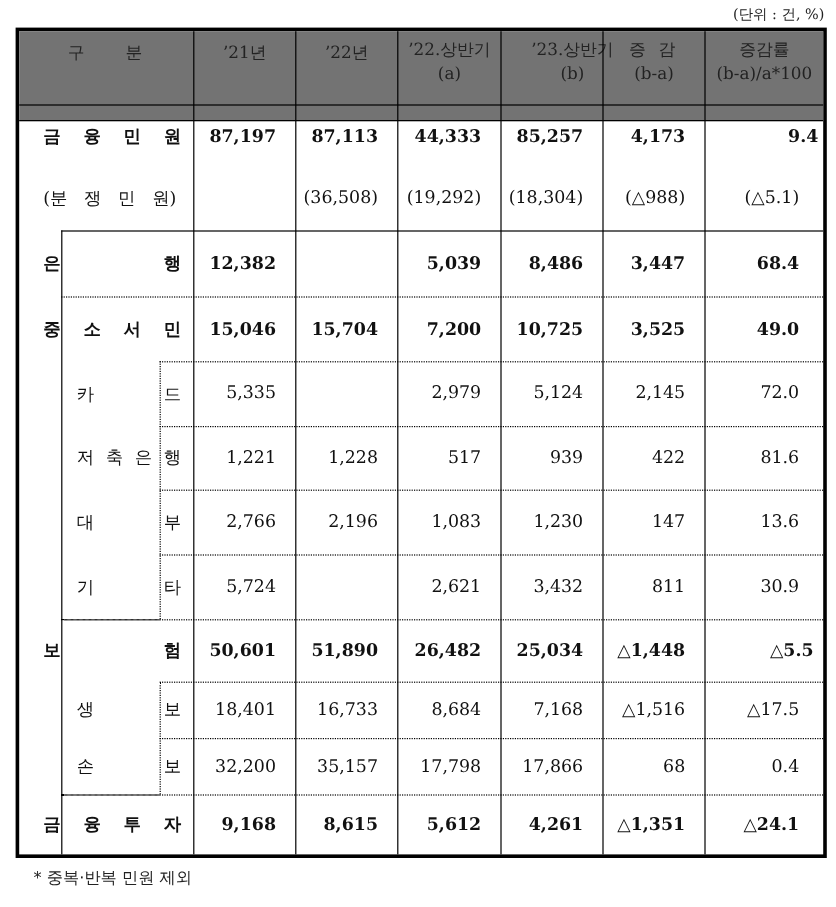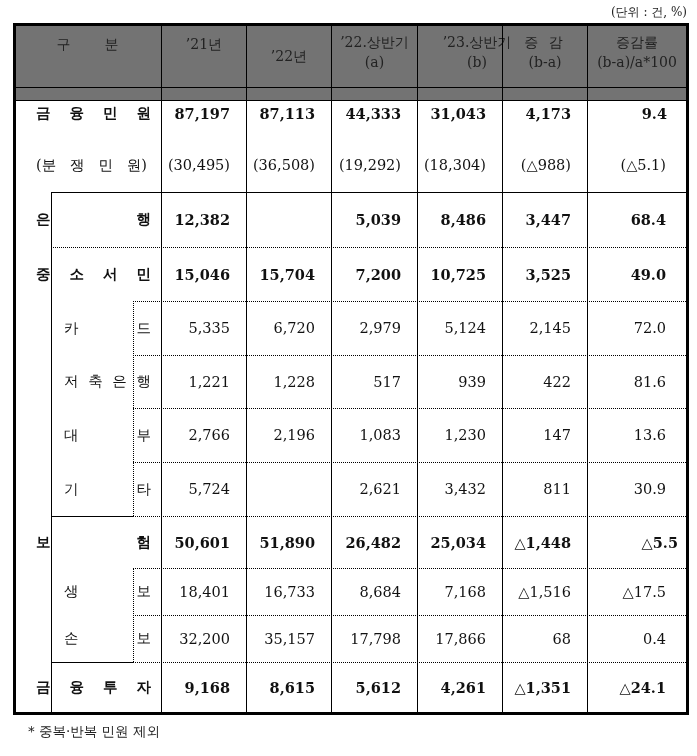--- a/index.html
+++ b/index.html
@@ -28,21 +28,21 @@
 </style>
 </head>
 <body>
 
 <div class="unit">(단위 : 건, %)</div>
 
 <div class="tbl" id="tbl">
   <div class="hdr">
     <div class="hcell" style="left:0;width:145px;padding-top:8px;letter-spacing:2px;">구　　분</div>
     <div class="hcell" style="left:146px;width:84px;padding-top:8px;">’21년</div>
-    <div class="hcell" style="left:231px;width:84px;padding-top:20px;">’22년</div>
+    <div class="hcell" style="left:231px;width:84px;padding-top:8px;">’22년</div>
     <div class="hcell" style="left:316px;width:85px;">
       <div>’22.상반기</div>
       <div>(a)</div>
     </div>
     <div class="hcell" style="left:402px;width:84px;margin-left:17px;">
       <div>’23.상반기</div>
       <div>(b)</div>
     </div>
     <div class="hcell" style="left:487px;width:84px;">
       <div style="letter-spacing:3px;">증  감</div>
@@ -59,32 +59,31 @@
       <div class="row" style="top: 62px; height: 50px;">
         <div class="cat bold" style="left: 20px; width: 125px;">
           <span>금</span>
           <span>융</span>
           <span>민</span>
           <span>원</span>
         </div>
         <div class="cell bold" style="left: 146px; width: 84px;">87,197</div>
         <div class="cell bold" style="left: 231px; width: 84px; text-align: right;">87,113</div>
         <div class="cell bold" style="left: 316px; width: 85px;">44,333</div>
-        <div class="cell bold" style="left: 402px; width: 84px;">31,043</div>
+        <div class="cell bold" style="left: 402px; width: 84px;">85,257</div>
         <div class="cell bold" style="left: 487px; width: 84px;">4,173</div>
-        <div class="cell bold" style="left: 572px; width: 98px; padding-right: 19px;">9.4</div>
+        <div class="cell bold" style="left: 572px; width: 98px; padding-right: 4px;">9.4</div>
       </div>
       <div class="row" style="top: 112px; height: 54px;">
         <div class="cat" style="left: 20px; width: 125px; padding-right: 14px;">
           <span>(분</span>
           <span>쟁</span>
           <span>민</span>
           <span>원)</span>
         </div>
-        <div class="cell" style="left: 146px; width: 84px;">(30,495)</div>
         <div class="cell" style="left: 231px; width: 84px;">(36,508)</div>
         <div class="cell" style="left: 316px; width: 85px;">(19,292)</div>
         <div class="cell" style="left: 402px; width: 84px;">(18,304)</div>
         <div class="cell" style="left: 487px; width: 84px;">(△988)</div>
         <div class="cell" style="left: 572px; width: 98px; padding-right: 20px;">(△5.1)</div>
       </div>
       <div class="row" style="top: 166px; height: 55px;">
         <div style="position: absolute; top: 0px; right: 0px; left: 35px; border-top: 1px solid rgb(0, 0, 0); height: 1px;"></div>
         <div class="cat bold" style="left: 20px; width: 125px;">
           <span>은</span>
@@ -111,21 +110,20 @@
         <div class="cell bold" style="left: 487px; width: 84px;">3,525</div>
         <div class="cell bold" style="left: 572px; width: 98px; padding-right: 20px;">49.0</div>
       </div>
       <div class="row" style="top: 275px; height: 54px;">
         <div style="position: absolute; top: 0px; right: 0px; left: 117px; border-top: 1px dotted rgb(0, 0, 0); height: 1px;"></div>
         <div class="cat" style="left: 48px; width: 97px;">
           <span>카</span>
           <span>드</span>
         </div>
         <div class="cell" style="left: 146px; width: 84px;">5,335</div>
-        <div class="cell" style="left: 231px; width: 84px;">6,720</div>
         <div class="cell" style="left: 316px; width: 85px;">2,979</div>
         <div class="cell" style="left: 402px; width: 84px;">5,124</div>
         <div class="cell" style="left: 487px; width: 84px;">2,145</div>
         <div class="cell" style="left: 572px; width: 98px; padding-right: 20px;">72.0</div>
       </div>
       <div class="row" style="top: 329px; height: 53px;">
         <div style="position: absolute; top: 0px; right: 0px; left: 117px; border-top: 1px dotted rgb(0, 0, 0); height: 1px;"></div>
         <div class="cat" style="left: 48px; width: 97px;">
           <span>저</span>
           <span>축</span>

